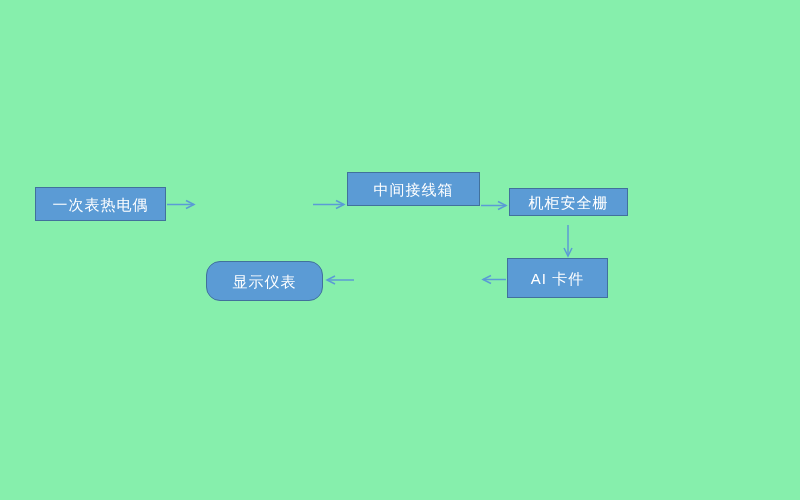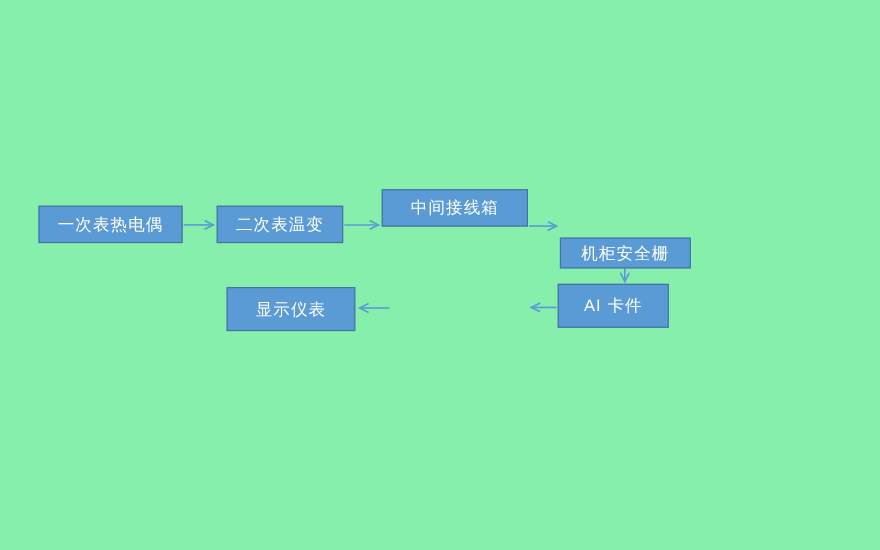--- a/index.html
+++ b/index.html
@@ -27,24 +27,24 @@
     align-items: center;
     justify-content: center;
     text-align: center;
     line-height: 1;
     user-select: none;
   }
   
   .n1 { left: 35px;  top: 187px; width: 131px; height: 34px; }
   .n2 { left: 197px; top: 187px; width: 115px; height: 34px; }
   .n3 { left: 347px; top: 172px; width: 133px; height: 34px; }
-  .n4 { left: 509px; top: 188px; width: 119px; height: 28px; margin-top: 28px; }
+  .n4 { left: 509px; top: 188px; width: 119px; height: 28px; }
   .n5 { left: 507px; top: 258px; width: 101px; height: 40px; }
   .n6 { left: 355px; top: 261px; width: 125px; height: 36px; }
-  .n7 { left: 206px; top: 261px; width: 117px; height: 40px; }
+  .n7 { left: 206px; top: 261px; width: 117px; height: 40px; border-radius: 14px; }
   #connector-layer {
     position: absolute;
     left: 0; top: 0;
     width: 800px;
     height: 500px;
     pointer-events: none;
   }
   #connector-layer line {
     stroke: #5b9bd5;
     stroke-width: 1.5;
@@ -64,19 +64,18 @@
     </defs>
     <line x1="167" y1="204.5" x2="194" y2="204.5" marker-end="url(#arrowhead)"></line>
     <line x1="313" y1="204.5" x2="344" y2="204.5" marker-end="url(#arrowhead)"></line>
     <line x1="481" y1="205.5" x2="506" y2="205.5" marker-end="url(#arrowhead)"></line>
     <line x1="568" y1="225" x2="568" y2="256" marker-end="url(#arrowhead)"></line>
     <line x1="506" y1="279.5" x2="483" y2="279.5" marker-end="url(#arrowhead)"></line>
     <line x1="354" y1="280" x2="327" y2="280" marker-end="url(#arrowhead)"></line>
   </svg>
 
   <div class="node n1">一次表热电偶</div>
-  <div class="node n2">二次表温变</div>
   <div class="node n3">中间接线箱</div>
   <div class="node n4">机柜安全栅</div>
   <div class="node n5">AI 卡件</div>
   <div class="node n7">显示仪表</div>
 
 </div>
 
 </body></html>

